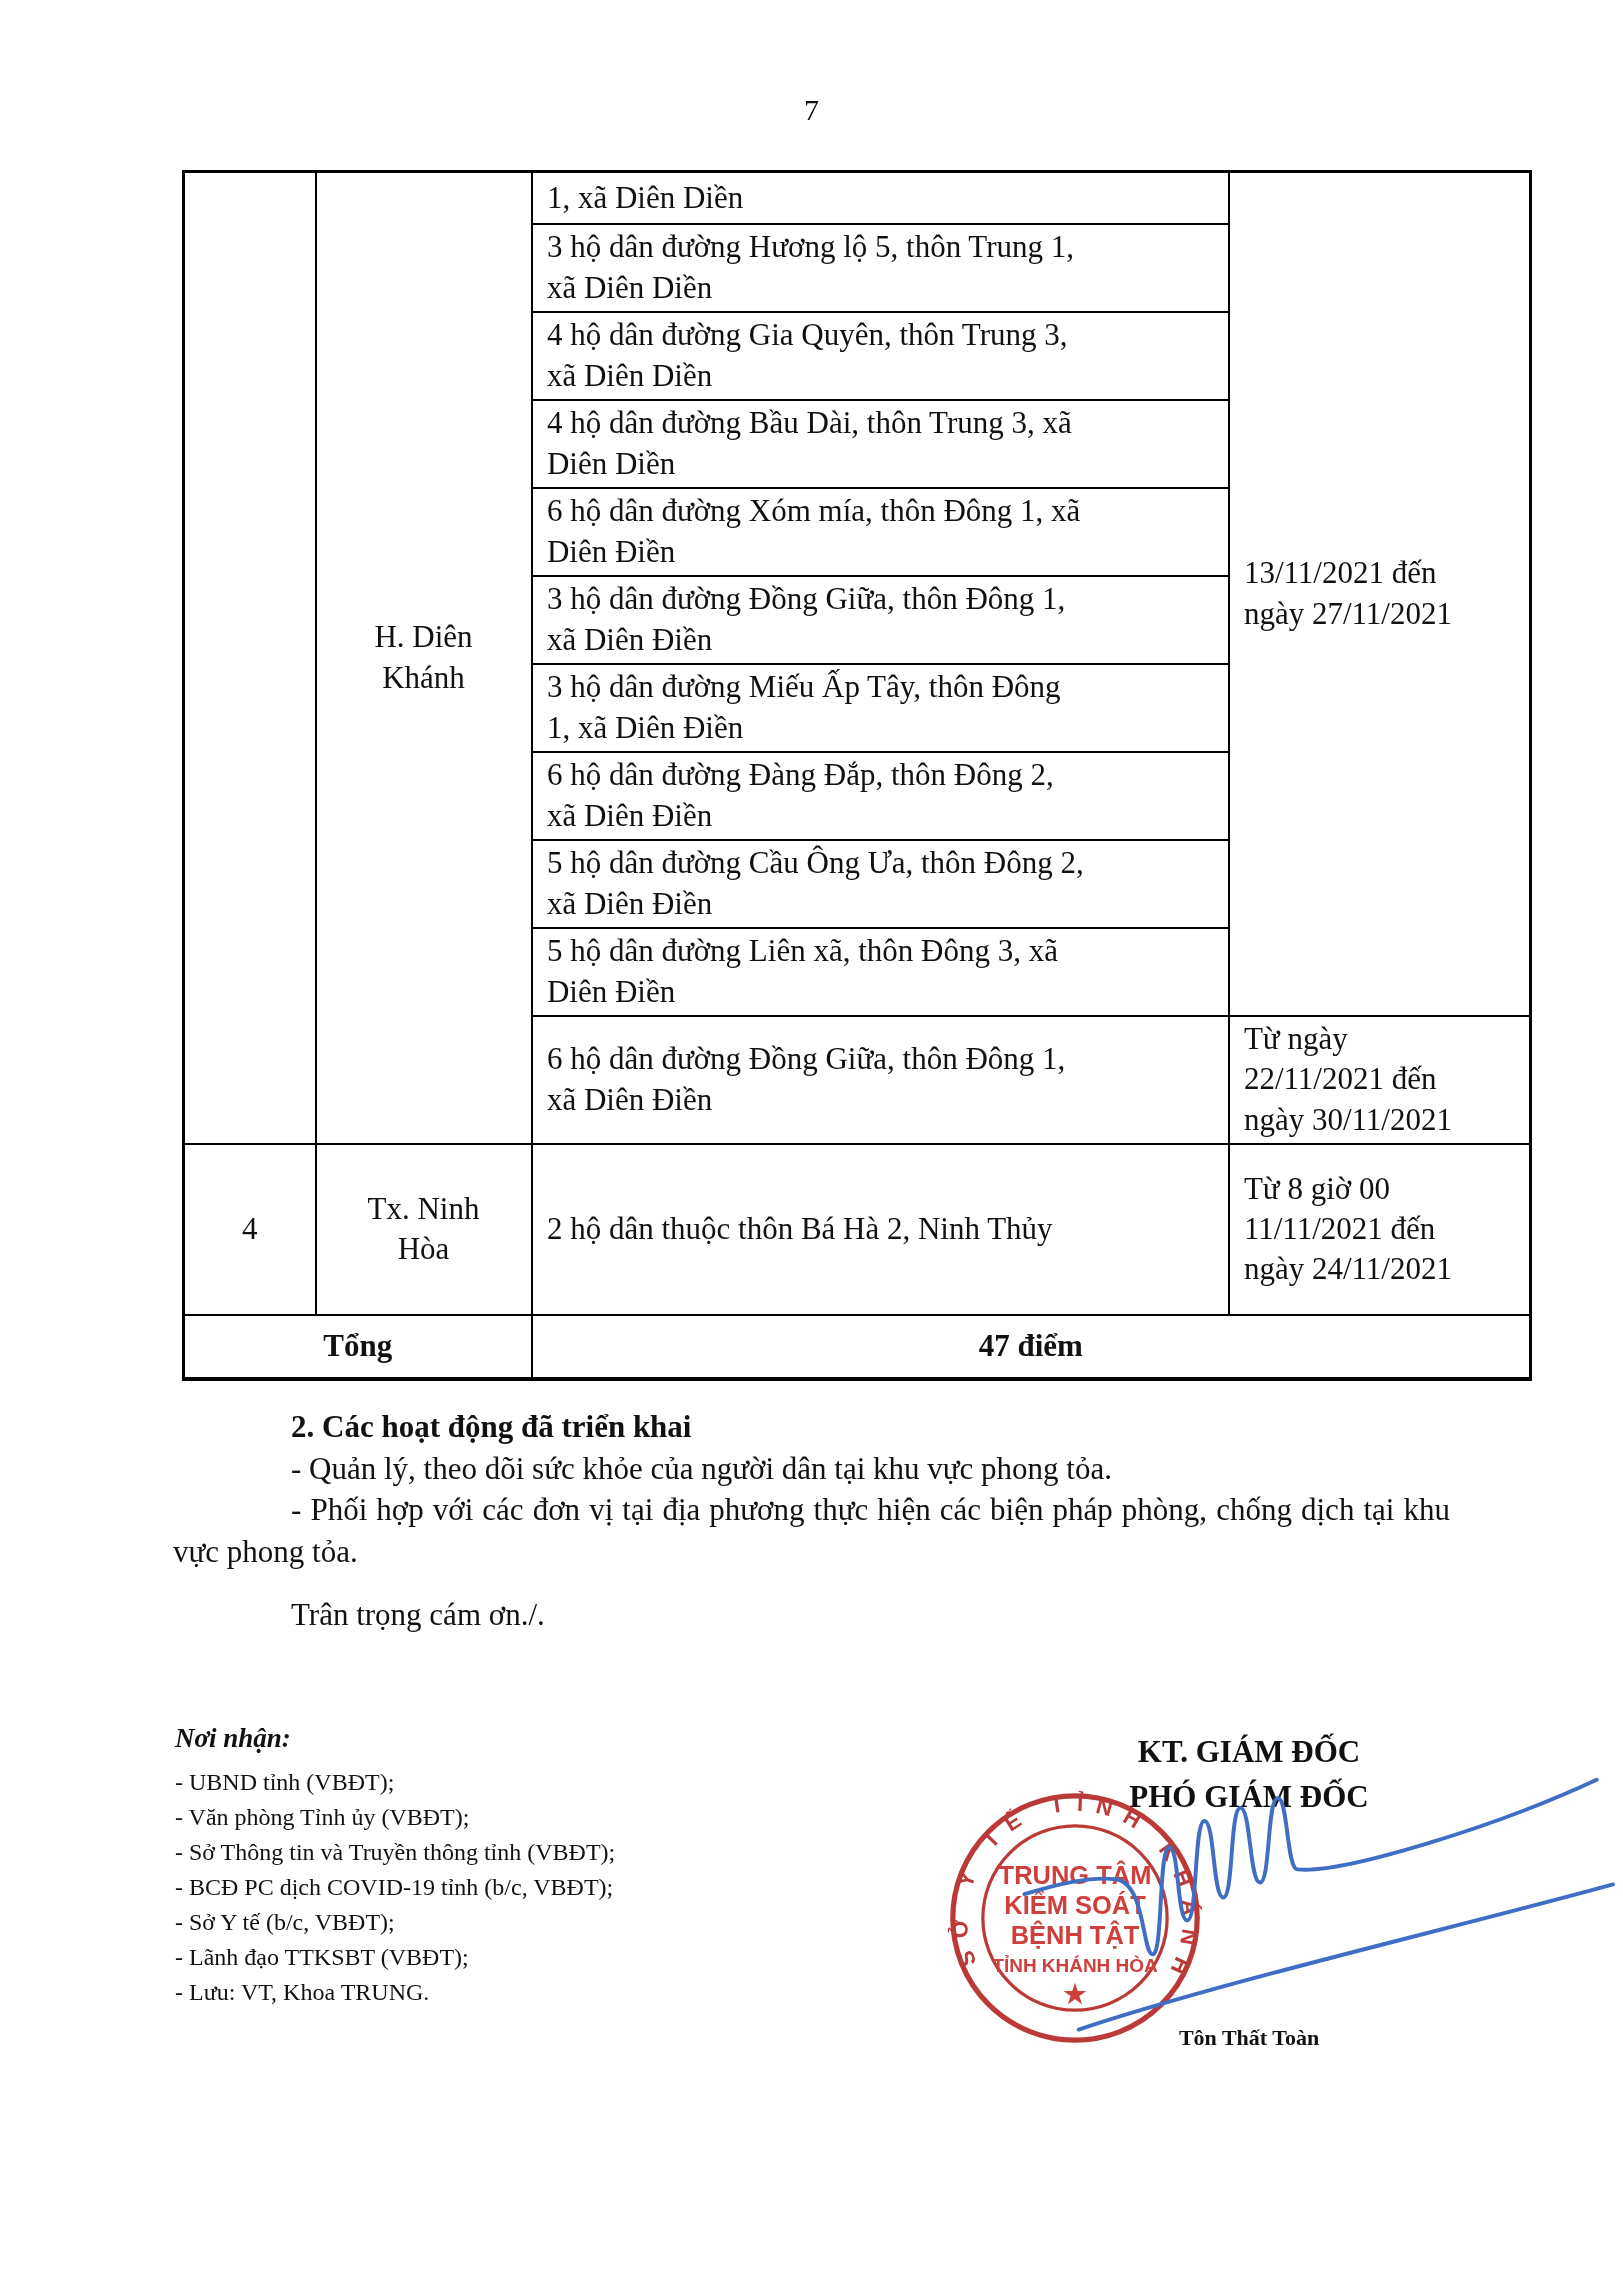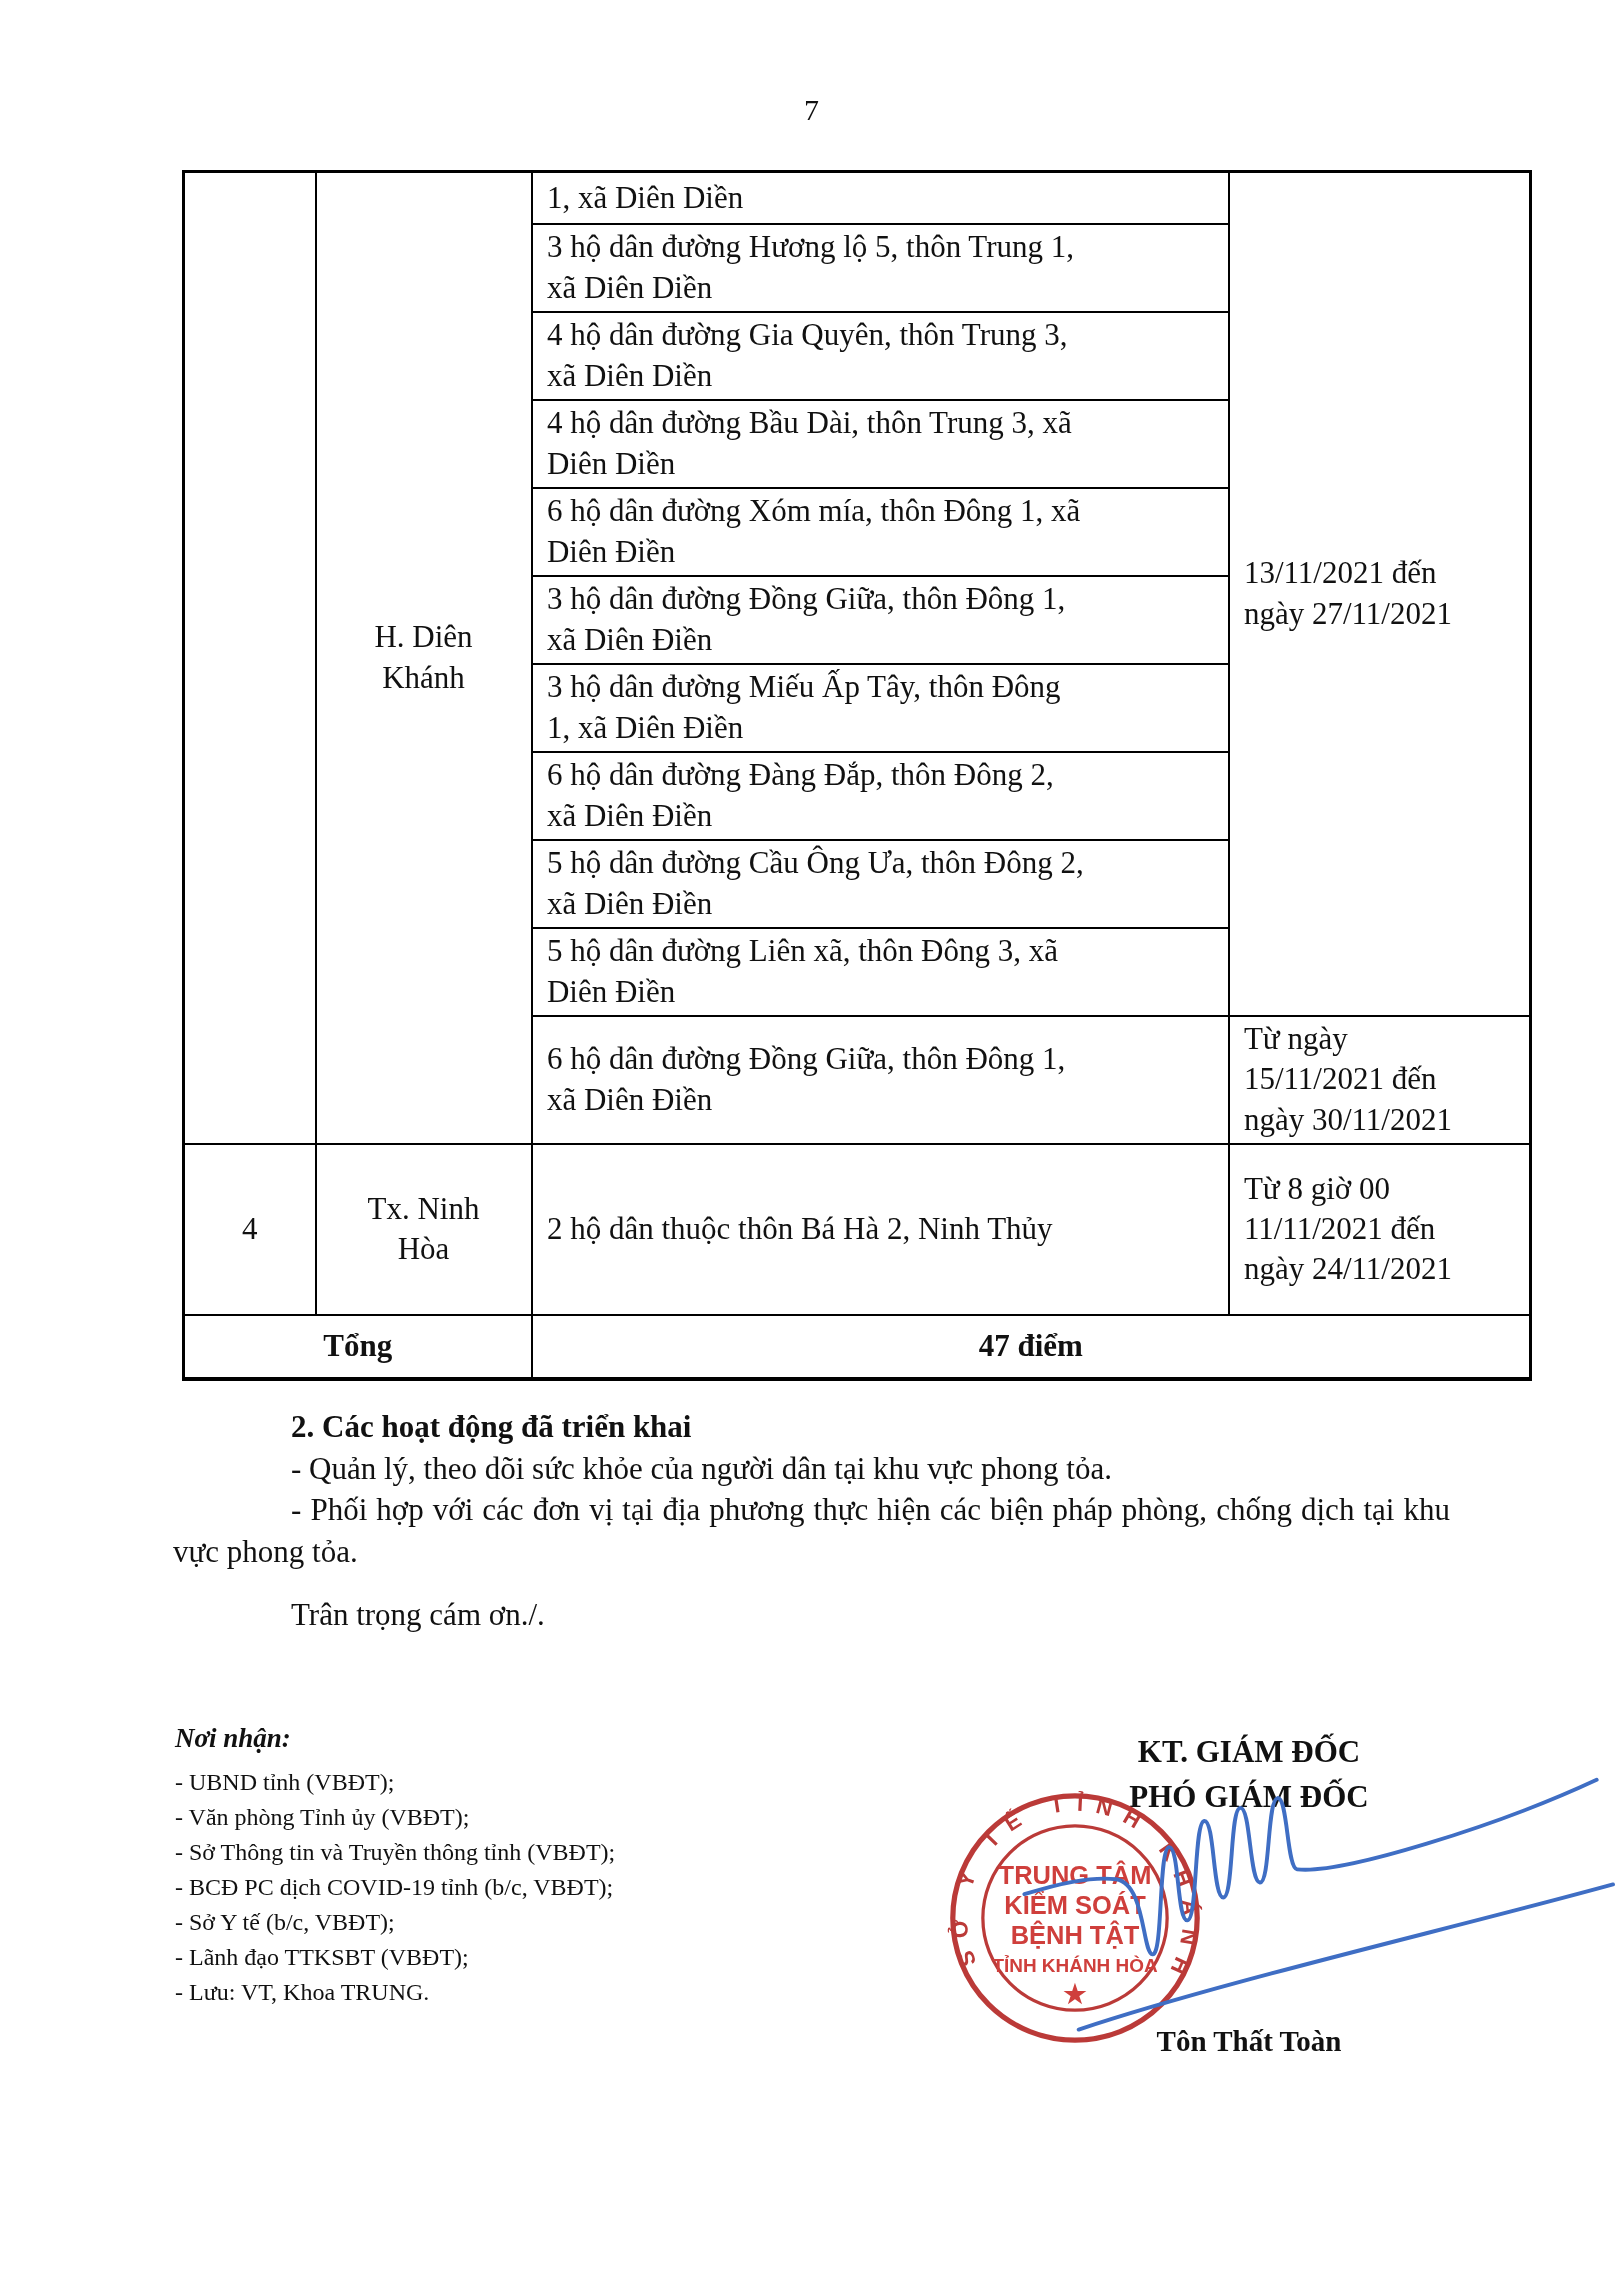--- a/index.html
+++ b/index.html
@@ -42,21 +42,21 @@
     font-size:24px; line-height:1.46;
   }
   .recipients .label { font-weight:bold; font-style:italic; font-size:27px; margin-bottom:6.5px; }
   .recipients div { white-space:nowrap; }
   .sign-block {
     position:absolute; left:935px; top:1730px; width:628px;
     text-align:center; font-weight:bold; font-size:31px; line-height:1.45;
   }
   .signer-name {
     position:absolute; left:935px; top:2025px; width:628px;
-    text-align:center; font-weight:bold; font-size:29px;
+    text-align:center; font-weight:bold; font-size:22px;
   }
   .stamp-wrap { position:absolute; left:943px; top:1786px; width:264px; height:264px; }
   .sig-wrap { position:absolute; left:949px; top:1734px; width:674px; height:327px; }
   svg { display:block; }
 </style>
 </head>
 <body>
 
 <div class="page">
 
@@ -111,21 +111,21 @@
 xã Diên Điền</td>
         </tr>
       <tr class="h2">
           <td class="c-loc ws">5 hộ dân đường Liên xã, thôn Đông 3, xã
 Diên Điền</td>
         </tr>
       <tr class="hlast">
         <td class="c-loc ws">6 hộ dân đường Đồng Giữa, thôn Đông 1,
 xã Diên Điền</td>
         <td class="c-dur ws">Từ ngày
-15/11/2021 đến
+22/11/2021 đến
 ngày 30/11/2021</td>
       </tr>
       <tr class="hninh">
         <td class="c-stt">4</td>
         <td class="c-dist ws">Tx. Ninh
 Hòa</td>
         <td class="c-loc">2 hộ dân thuộc thôn Bá Hà 2, Ninh Thủy</td>
         <td class="c-dur ws">Từ 8 giờ 00
 11/11/2021 đến
 ngày 24/11/2021</td>

